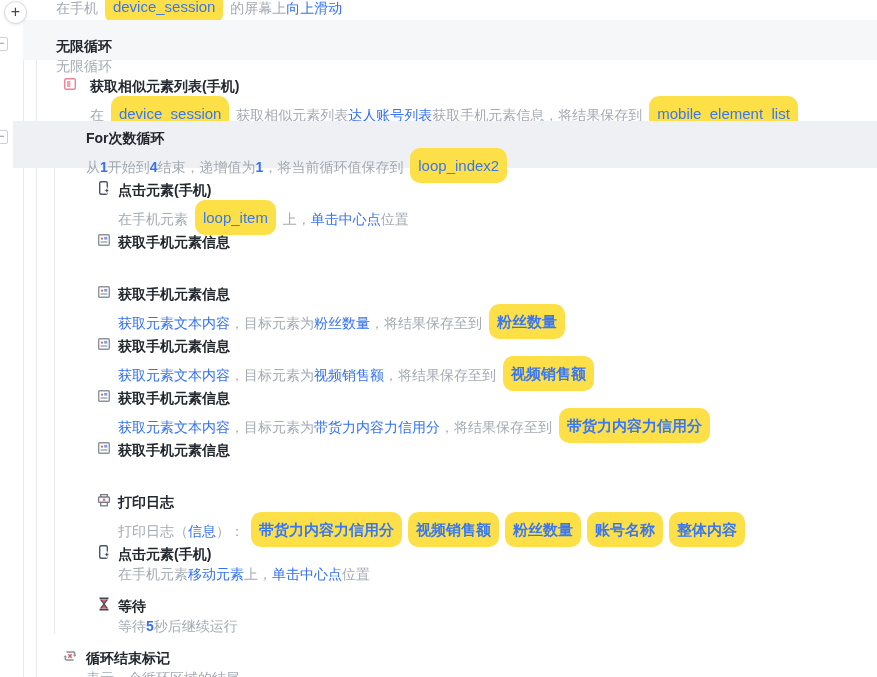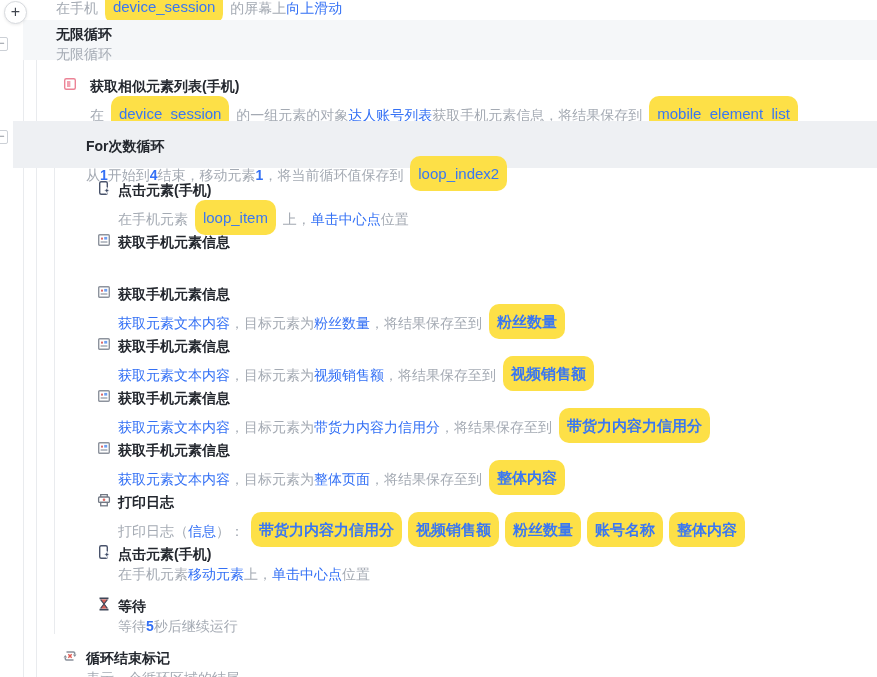--- a/index.html
+++ b/index.html
@@ -64,50 +64,50 @@
         <div class="row-bg" style="left: 23px; top: -4px; height: 40px; background: rgb(245, 247, 249);"></div>
         <span class="s-icon" style="left: 30px;">
           <svg width="16" height="16" viewBox="0 0 16 16">
             <path d="M4.5 4 H11.5 a1.2 1.2 0 0 1 1.2 1.2 V6.6" fill="none" stroke="#5c6370" stroke-width="1.5"></path>
             <path d="M11.5 12 H4.5 a1.2 1.2 0 0 1 -1.2 -1.2 V9.4" fill="none" stroke="#5c6370" stroke-width="1.5"></path>
             <polygon points="10.9,6.4 14.5,6.4 12.7,9" fill="#5c6370"></polygon>
             <polygon points="1.5,9.6 5.1,9.6 3.3,7" fill="#5c6370"></polygon>
             <text x="8" y="10.6" font-size="7.5" font-weight="bold" fill="#e05a52" text-anchor="middle">∞</text>
           </svg>
         </span>
-        <div style="position: absolute; left: 56px; top: 0px; z-index: 3;">
+        <div style="position: absolute; left: 56px; top: 12px; z-index: 3;">
           <div class="s-title">无限循环</div>
           <div class="s-desc"><span class="t-plain">无限循环</span></div>
         </div>
       </div>
       <div class="step" style="top: 76px;">
         <span class="s-icon" style="left: 62px;">
           <svg width="16" height="16" viewBox="0 0 16 16">
             <rect x="2.7" y="2.7" width="10.6" height="10.6" rx="1.5" fill="none" stroke="#ec8396" stroke-width="1.4"></rect>
             <rect x="5" y="5" width="3.4" height="6" fill="#f2a2b1"></rect>
           </svg>
         </span>
         <div style="position: absolute; left: 90px; top: 0px; z-index: 3;">
           <div class="s-title">获取相似元素列表(手机)</div>
-          <div class="s-desc"><span class="t-plain">在 </span><span class="pill">device_session</span><span class="t-plain"> 的一组元素的对象</span><span class="t-blue">达人账号列表</span><span class="t-plain">获取手机元素信息，将结果保存到 </span><span class="pill">mobile_element_list</span></div>
+          <div class="s-desc"><span class="t-plain">在 </span><span class="pill">device_session</span><span class="t-plain"> 获取相似元素列表</span><span class="t-blue">达人账号列表</span><span class="t-plain">获取手机元素信息，将结果保存到 </span><span class="pill">mobile_element_list</span></div>
         </div>
       </div>
       <div class="step" style="top: 128px;">
         <div class="row-bg" style="left: 13px; top: -7px; height: 47px; background: rgb(238, 240, 243);"></div>
         <span class="s-icon" style="left: 62px;">
           <svg width="16" height="16" viewBox="0 0 16 16">
             <path d="M4.5 4 H11.5 a1.2 1.2 0 0 1 1.2 1.2 V6.6" fill="none" stroke="#5c6370" stroke-width="1.5"></path>
             <path d="M11.5 12 H4.5 a1.2 1.2 0 0 1 -1.2 -1.2 V9.4" fill="none" stroke="#5c6370" stroke-width="1.5"></path>
             <polygon points="10.9,6.4 14.5,6.4 12.7,9" fill="#5c6370"></polygon>
             <polygon points="1.5,9.6 5.1,9.6 3.3,7" fill="#5c6370"></polygon>
           </svg>
         </span>
-        <div style="position: absolute; left: 86px; top: 0px; z-index: 3; margin-top: 8px;">
+        <div style="position: absolute; left: 86px; top: 0px; z-index: 3;">
           <div class="s-title">For次数循环</div>
-          <div class="s-desc"><span class="t-plain">从</span><span class="t-num">1</span><span class="t-plain">开始到</span><span class="t-num">4</span><span class="t-plain">结束，移动元素</span><span class="t-num">1</span><span class="t-plain">，将当前循环值保存到 </span><span class="pill">loop_index2</span></div>
+          <div class="s-desc"><span class="t-plain">从</span><span class="t-num">1</span><span class="t-plain">开始到</span><span class="t-num">4</span><span class="t-plain">结束，递增值为</span><span class="t-num">1</span><span class="t-plain">，将当前循环值保存到 </span><span class="pill">loop_index2</span></div>
         </div>
       </div>
       <div class="step" style="top: 180px;">
         <span class="s-icon" style="left: 96px;">
           <svg width="16" height="16" viewBox="0 0 16 16">
             <rect x="3.7" y="1.8" width="7.6" height="12.4" rx="1.5" fill="none" stroke="#49536b" stroke-width="1.4"></rect>
             <path d="M10.8 7.2 l0.9 2.4 2.4 0.9 -2.4 0.9 -0.9 2.4 -0.9 -2.4 -2.4 -0.9 2.4 -0.9 z" fill="#3d4a66" stroke="#ffffff" stroke-width="0.9"></path>
           </svg>
         </span>
         <div style="position: absolute; left: 118px; top: 0px; z-index: 3;">
@@ -174,21 +174,20 @@
         <span class="s-icon" style="left: 96px;">
           <svg width="16" height="16" viewBox="0 0 16 16">
             <rect x="2.7" y="2.7" width="10.6" height="10.6" rx="1" fill="none" stroke="#8d939d" stroke-width="1.4"></rect>
             <rect x="5" y="5.6" width="2" height="2" fill="#d96a6a"></rect>
             <rect x="8.2" y="4.9" width="3" height="2.7" fill="#6f9ff0"></rect>
             <rect x="4.6" y="9.2" width="6.8" height="1.6" fill="#aab0ba"></rect>
           </svg>
         </span>
         <div style="position: absolute; left: 118px; top: 0px; z-index: 3;">
           <div class="s-title">获取手机元素信息</div>
-          <div class="s-desc"><span class="t-blue">获取元素文本内容</span><span class="t-plain">，目标元素为</span><span class="t-blue">整体页面</span><span class="t-plain">，将结果保存至到 </span><span class="pill pill-b">整体内容</span></div>
         </div>
       </div>
       <div class="step" style="top: 492px;">
         <span class="s-icon" style="left: 96px;">
           <svg width="16" height="16" viewBox="0 0 16 16">
             <path d="M4.7 5 V2.6 h6.6 V5" fill="none" stroke="#717884" stroke-width="1.3"></path>
             <rect x="2.6" y="5" width="10.8" height="5.4" rx="1" fill="none" stroke="#717884" stroke-width="1.3"></rect>
             <circle cx="8" cy="7.7" r="1.3" fill="#e06c65"></circle>
             <rect x="4.7" y="10.4" width="6.6" height="3.4" fill="#ffffff" stroke="#717884" stroke-width="1.3"></rect>
           </svg>

